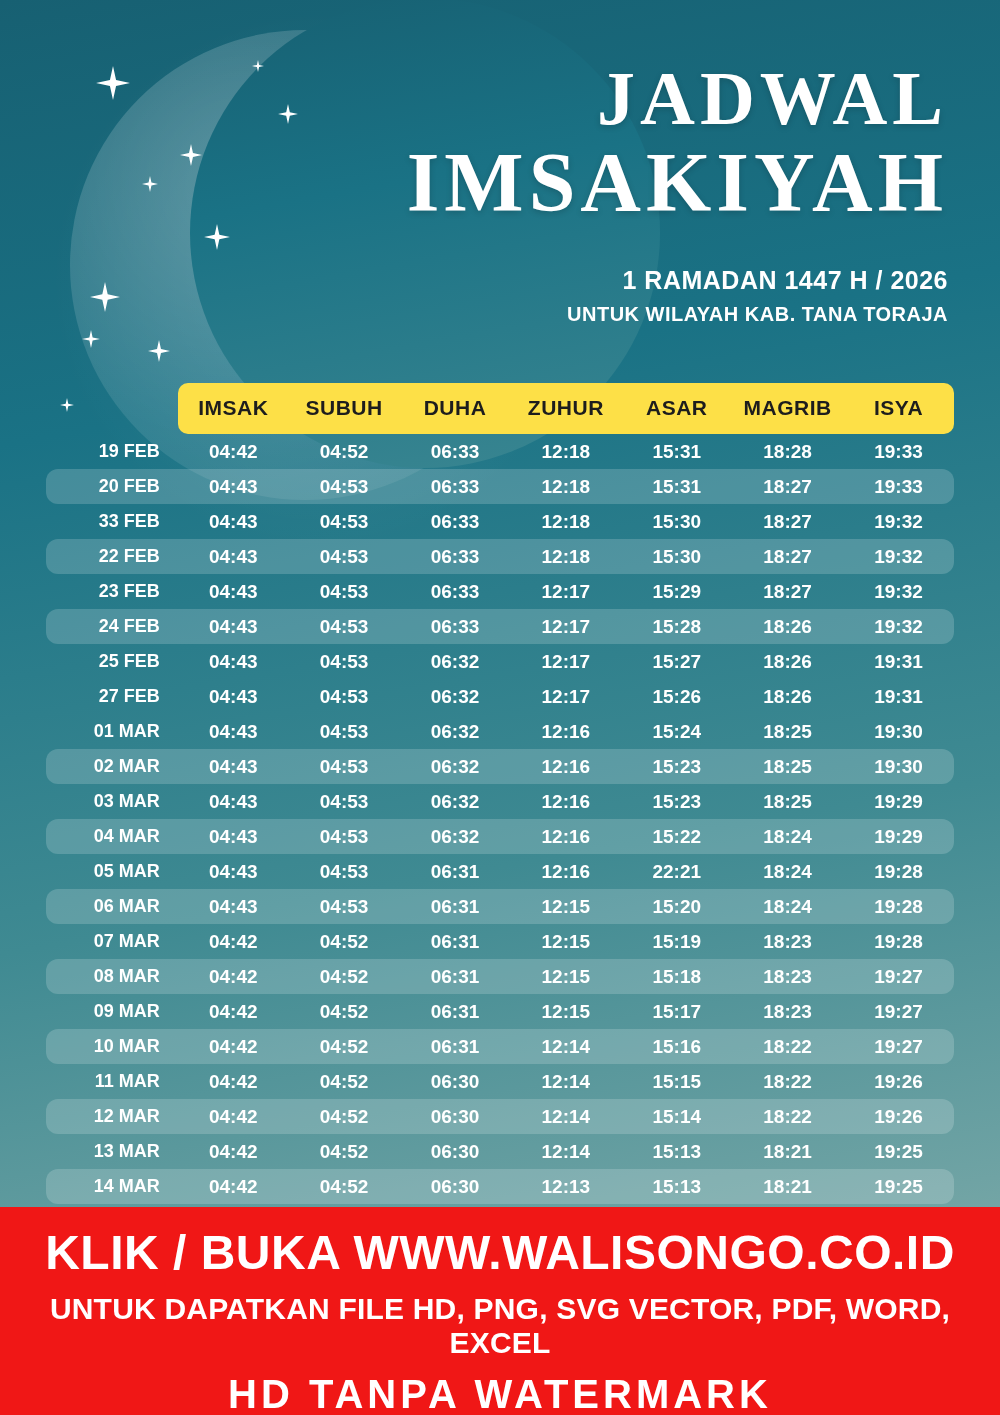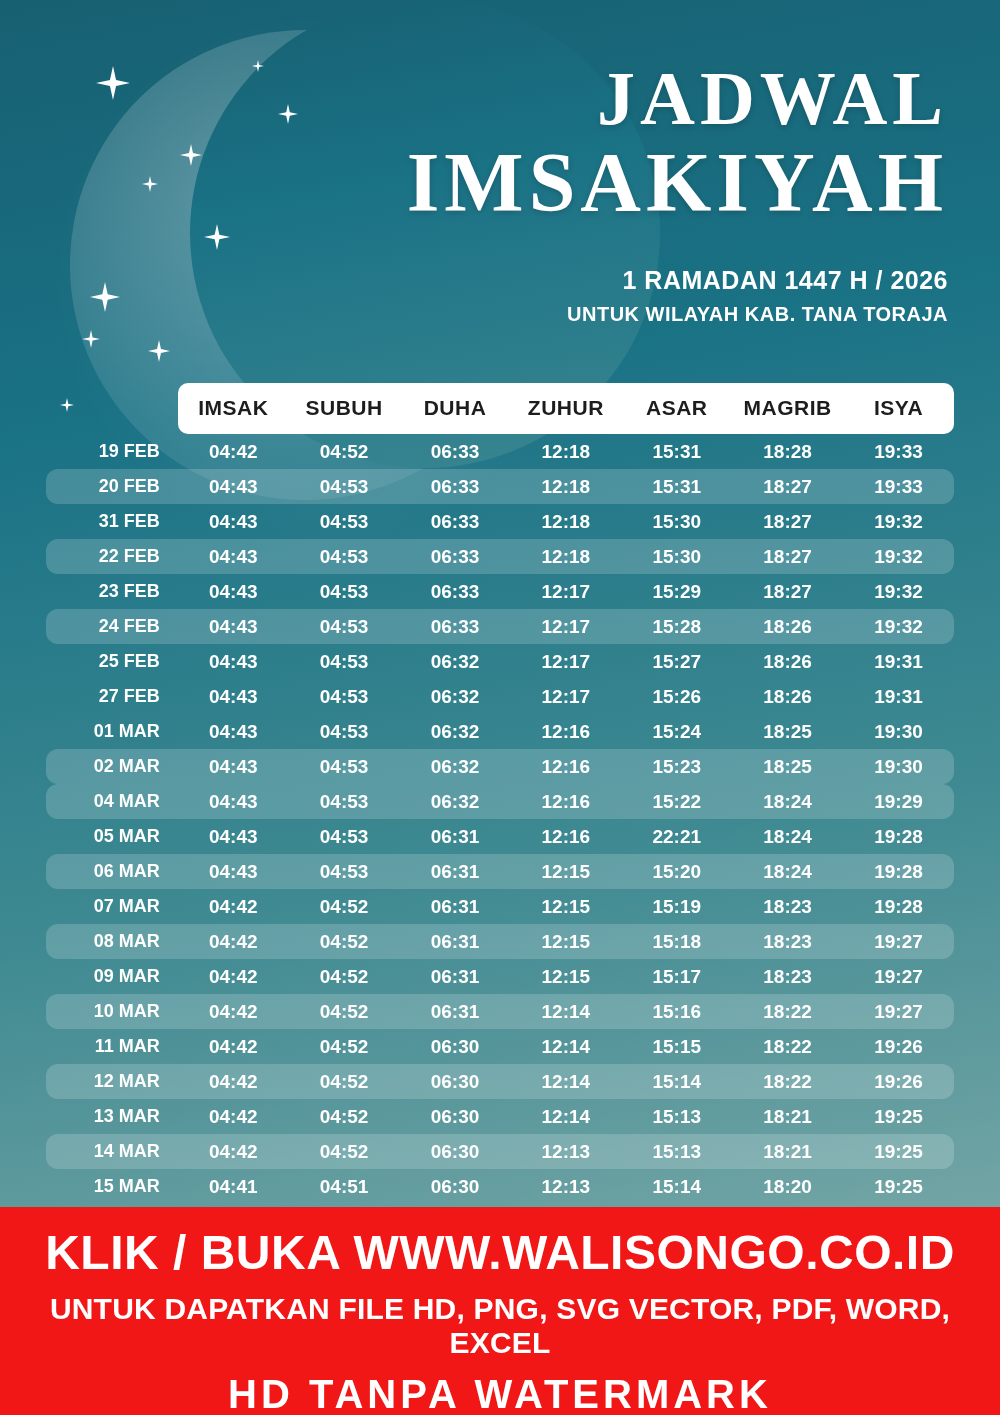--- a/index.html
+++ b/index.html
@@ -75,21 +75,21 @@
   }
 
   
   .table-wrap {
     position:absolute;
     left:46px; right:46px; top:383px;
     z-index:5;
   }
   table { width:100%; border-collapse:separate; border-spacing:0; }
   thead th {
-    background:#ffffff;
+    background:#fde047;
     color:#1d1d1d;
     font-size:21px;
     font-weight:bold;
     letter-spacing:.5px;
     padding:13px 0 14px;
     text-align:center;
   }
   thead th.datecol { background:transparent; }
   thead th:nth-child(2) { border-radius:10px 0 0 10px; }
   thead th:last-child  { border-radius:0 10px 10px 0; }
@@ -199,21 +199,21 @@
           <td class="datecol">20 FEB</td>
           <td>04:43</td>
           <td>04:53</td>
           <td>06:33</td>
           <td>12:18</td>
           <td>15:31</td>
           <td>18:27</td>
           <td>19:33</td>
         </tr>
         <tr>
-          <td class="datecol">31 FEB</td>
+          <td class="datecol">33 FEB</td>
           <td>04:43</td>
           <td>04:53</td>
           <td>06:33</td>
           <td>12:18</td>
           <td>15:30</td>
           <td>18:27</td>
           <td>19:32</td>
         </tr>
         <tr class="alt">
           <td class="datecol">22 FEB</td>
@@ -277,20 +277,30 @@
         </tr>
         <tr class="alt">
           <td class="datecol">02 MAR</td>
           <td>04:43</td>
           <td>04:53</td>
           <td>06:32</td>
           <td>12:16</td>
           <td>15:23</td>
           <td>18:25</td>
           <td>19:30</td>
+        </tr>
+        <tr>
+          <td class="datecol">03 MAR</td>
+          <td>04:43</td>
+          <td>04:53</td>
+          <td>06:32</td>
+          <td>12:16</td>
+          <td>15:23</td>
+          <td>18:25</td>
+          <td>19:29</td>
         </tr>
         <tr class="alt">
           <td class="datecol">04 MAR</td>
           <td>04:43</td>
           <td>04:53</td>
           <td>06:32</td>
           <td>12:16</td>
           <td>15:22</td>
           <td>18:24</td>
           <td>19:29</td>

